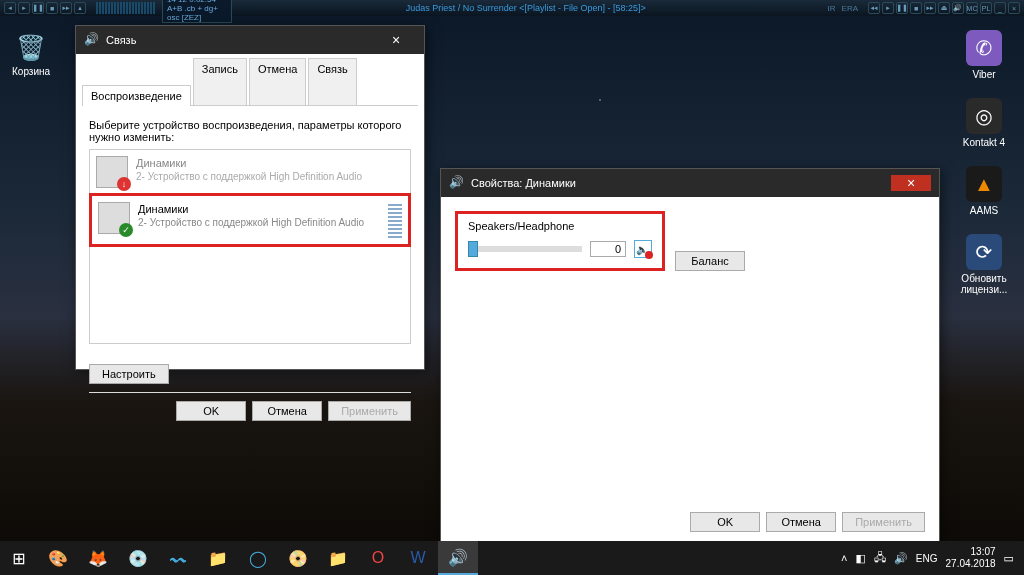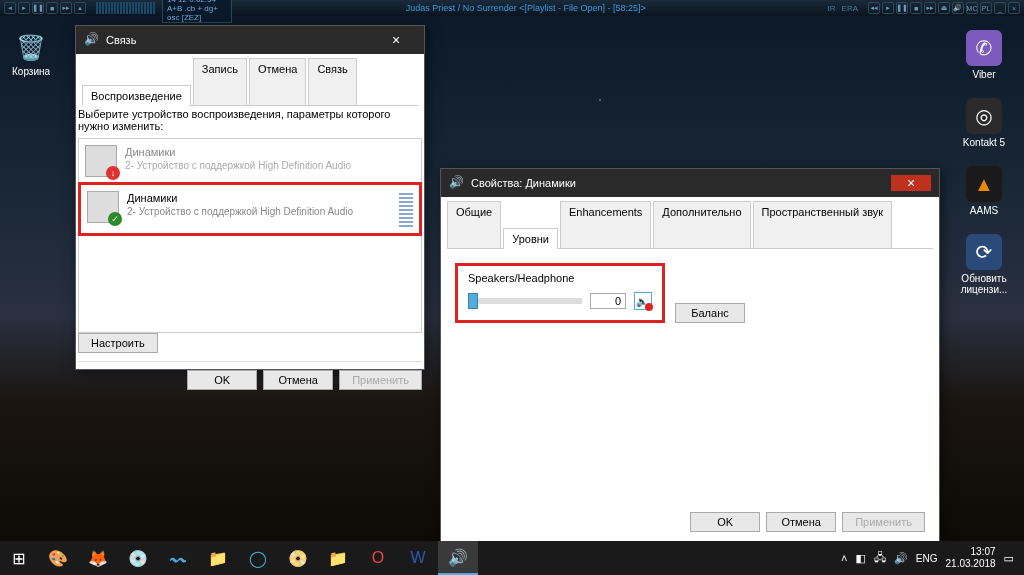--- a/index.html
+++ b/index.html
@@ -26,36 +26,36 @@
 .recycle .img { width: 36px; height: 36px; display: flex; align-items: center; justify-content: center; font-size: 24px; }
 
 
 .dlg { position: absolute; background: #fff; border: 1px solid #555; box-shadow: 2px 2px 12px rgba(0,0,0,0.5); font-size: 11px; }
 .dlg .titlebar { background: #2a2a2a; color: #fff; display: flex; align-items: center; height: 28px; padding: 0 8px; }
 .dlg .titlebar .ticon { width: 16px; height: 16px; margin-right: 6px; font-size: 12px; }
 .dlg .titlebar .close { margin-left: auto; width: 40px; text-align: center; font-size: 14px; }
 .dlg .tabs { display: flex; background: #fff; border-bottom: 1px solid #ccc; margin: 4px 6px 0; }
 .dlg .tab { padding: 4px 8px; border: 1px solid #ccc; border-bottom: none; margin-right: 2px; background: #f0f0f0; font-size: 11px; }
 .dlg .tab.active { background: #fff; position: relative; top: 1px; margin-top: 26px; }
-.dlg .body { padding: 2px; }
+.dlg .body { padding: 13px; }
 
 #dlg-sound { left: 75px; top: 25px; width: 350px; height: 345px; }
 #dlg-sound .instr { font-size: 11px; margin-bottom: 6px; }
 #dlg-sound .devlist { border: 1px solid #ccc; height: 195px; }
 #dlg-sound .dev { display: flex; padding: 6px; gap: 8px; align-items: flex-start; }
 #dlg-sound .dev.hl { border: 3px solid #d22; margin: -1px; }
 #dlg-sound .dev .dicn { width: 32px; height: 32px; background: #ddd; border: 1px solid #aaa; position: relative; flex-shrink: 0; }
 #dlg-sound .dev .dicn .badge { position: absolute; bottom: -4px; right: -4px; width: 14px; height: 14px; border-radius: 50%; font-size: 9px; display: flex; align-items: center; justify-content: center; color: #fff; }
 #dlg-sound .dev .lines { font-size: 10px; color: #888; line-height: 1.3; }
 #dlg-sound .dev .lines .n { color: #000; font-size: 11px; }
 #dlg-sound .dev.hl .lines .n { color: #000; }
 #dlg-sound .dev .lvl { margin-left: auto; width: 14px; height: 36px; background: repeating-linear-gradient(0deg, #8ac 0 2px, transparent 2px 4px); }
 #dlg-sound .dev.disabled .lines { color: #aaa; }
 #dlg-sound .dev.disabled .lines .n { color: #888; }
-#dlg-sound .btnrow { display: flex; justify-content: space-between; margin-top: 0; }
+#dlg-sound .btnrow { display: flex; justify-content: space-between; margin-top: 20px; }
 .btn { border: 1px solid #aaa; background: #e8e8e8; padding: 3px 12px; font-size: 11px; min-width: 70px; text-align: center; }
 .btn.dis { color: #aaa; }
 #dlg-sound .footer { border-top: 1px solid #ddd; margin-top: 8px; padding-top: 8px; display: flex; justify-content: flex-end; gap: 6px; }
 
 
 #dlg-props { left: 440px; top: 168px; width: 500px; height: 375px; }
 #dlg-props .titlebar .close { background: #c03020; }
 #dlg-props .body { padding: 14px; }
 #dlg-props .hl-box { border: 3px solid #d22; padding: 6px 10px 10px; width: 210px; }
 #dlg-props .slrow { display: flex; align-items: center; gap: 8px; margin-top: 8px; }
@@ -118,21 +118,21 @@
   <span>Корзина</span>
 </div>
 
 <div class="dicons">
   <div class="dicon">
     <div class="img" style="background:#7d5bbe">✆</div>
     <span>Viber</span>
   </div>
   <div class="dicon">
     <div class="img" style="background:#2a2a2a">◎</div>
-    <span>Kontakt 5</span>
+    <span>Kontakt 4</span>
   </div>
   <div class="dicon">
     <div class="img" style="background:#1a1a1a;color:#e80">▲</div>
     <span>AAMS</span>
   </div>
   <div class="dicon">
     <div class="img" style="background:#2a4a7a">⟳</div>
     <span>Обновить лицензи...</span>
   </div>
 </div>
@@ -182,27 +182,20 @@
     </div>
   </div>
 </div>
 
 <div class="dlg" id="dlg-props">
   <div class="titlebar">
     <span class="ticon">🔊</span>
     <span>Свойства: Динамики</span>
     <span class="close">×</span>
   </div>
-  <div class="tabs">
-    <div class="tab">Общие</div>
-    <div class="tab active">Уровни</div>
-    <div class="tab">Enhancements</div>
-    <div class="tab">Дополнительно</div>
-    <div class="tab">Пространственный звук</div>
-  </div>
   <div class="body">
     <div style="display:flex;align-items:center;gap:10px">
       <div class="hl-box">
         <div>Speakers/Headphone</div>
         <div class="slrow">
           <div class="slider">
               <div class="thumb"></div>
             </div>
           <div class="val">0</div>
           <div class="spk">🔈</div>
@@ -234,17 +227,17 @@
     <div class="tbi active">🔊</div>
   </div>
   <div class="tray">
     <span class="ticn">˄</span>
     <span class="ticn">◧</span>
     <span class="ticn">🖧</span>
     <span class="ticn">🔊</span>
     <span>ENG</span>
     <div class="clock">
       <div>13:07</div>
-      <div>21.03.2018</div>
+      <div>27.04.2018</div>
     </div>
     <span class="ticn">▭</span>
   </div>
 </div>
 
 </body></html>

